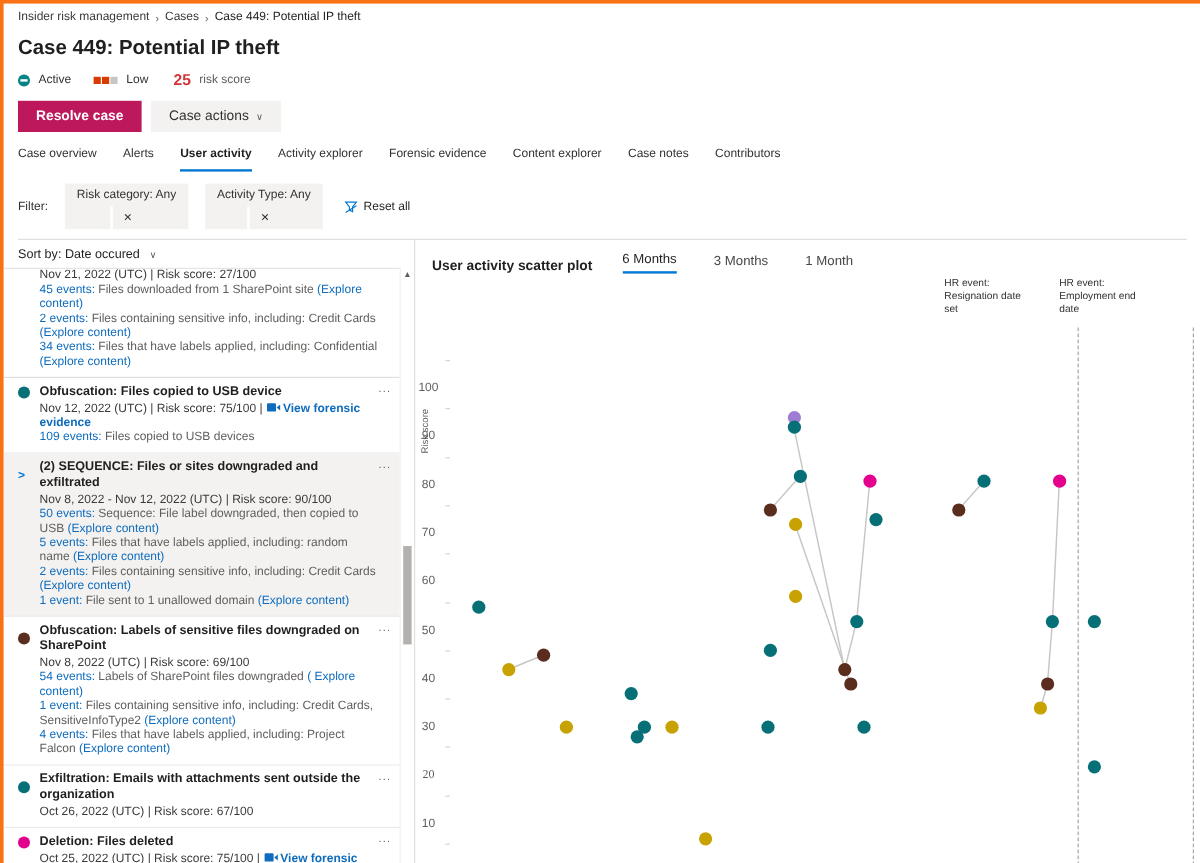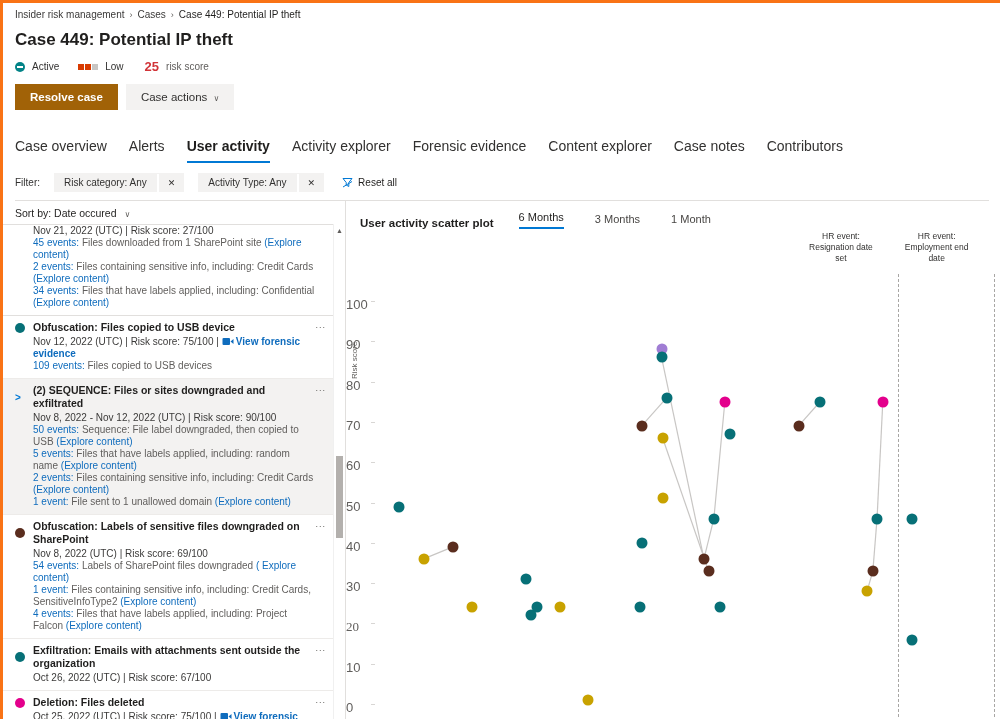--- a/index.html
+++ b/index.html
@@ -14,29 +14,29 @@
   .page-title{margin-top:10px;font-size:17px;font-weight:bold;color:#201f1e;}
   .status-row{margin-top:9px;display:flex;align-items:center;gap:7px;font-size:10px;color:#323130;}
   .st-icon{width:10px;height:10px;border-radius:50%;background:#038387;display:inline-flex;align-items:center;justify-content:center;}
   .st-icon i{display:block;width:6px;height:2px;background:#fff;}
   .sev{display:inline-flex;gap:1px;margin-left:12px;}
   .sev i{width:6px;height:6px;display:block;}
   .risk-num{color:#d13438;font-size:13px;margin-left:14px;font-weight:bold;}
   .risk-lbl{color:#605e5c;}
   .btn-row{margin-top:10px;display:flex;gap:8px;}
   .btn{font-size:11.5px;padding:6px 14px;border:1px solid transparent;cursor:pointer;}
-  .btn.primary{background:#a16207;color:#fff;font-weight:bold;}
+  .btn.primary{background:#be185d;color:#fff;font-weight:bold;}
   .btn.secondary{background:#f3f2f1;color:#323130;border-color:#f3f2f1;}
   .btn .caret{font-size:8px;color:#605e5c;margin-left:6px;}
-  .tabs{margin-top:28px;display:flex;gap:22px;font-size:14px;color:#323130;}
+  .tabs{margin-top:13px;display:flex;gap:22px;font-size:10px;color:#323130;}
   .tab{padding-bottom:7px;cursor:pointer;}
   .tab.selected{font-weight:bold;border-bottom:2px solid #0078d4;color:#201f1e;}
   .filter-row{margin-top:4px;display:flex;align-items:center;gap:8px;font-size:10px;color:#323130;
     padding:6px 0 8px 0;border-bottom:1px solid #e1dfdd;margin-right:12px;}
-  .chip{display:inline-flex;align-items:center;background:#f3f2f1;margin-left:6px;}
+  .chip{display:inline-flex;align-items:center;background:#f3f2f1;margin-left:6px;flex-direction:column;}
   .chip .chip-label{padding:4px 10px;cursor:pointer;}
   .chip .chip-x{padding:4px 9px;border-left:2px solid #fff;cursor:pointer;color:#323130;font-size:9px;}
   .reset{display:inline-flex;align-items:center;gap:5px;margin-left:10px;cursor:pointer;color:#201f1e;}
   
   #main{display:flex;height:550px;border-top:0;}
   #panel-left{width:342px;border-right:1px solid #e1dfdd;display:flex;flex-direction:column;}
   .sort-row{padding:6px 12px 5px 12px;font-size:10.5px;color:#201f1e;}
   .sort-row .caret{font-size:8px;color:#605e5c;margin-left:5px;}
   #list-wrap{position:relative;flex:1;overflow:hidden;}
   #activity-list{position:absolute;left:0;top:0;right:11px;border-top:1px solid #e1dfdd;}
@@ -60,27 +60,27 @@
   #scroll-thumb{position:absolute;left:2px;top:232px;width:7px;height:82px;background:#b3b0ad;cursor:pointer;}
   
   #panel-right{flex:1;position:relative;}
   .chart-header{padding:10px 0 0 14px;display:flex;align-items:flex-end;gap:31px;}
   .chart-title{font-size:11.5px;font-weight:bold;color:#201f1e;margin-right:-6px;}
   .range-tab{font-size:11px;color:#484644;padding-bottom:4px;cursor:pointer;}
   .range-tab.selected{color:#201f1e;border-bottom:2px solid #0078d4;}
   #chart-body{position:relative;height:512px;}
   .ylab{position:absolute;left:4px;top:150px;transform:rotate(-90deg);transform-origin:left top;
     font-size:8px;color:#605e5c;}
-  .ytick{position:absolute;font-size:13px;color:#605e5c;text-align:left;width:22px;}
+  .ytick{position:absolute;font-size:10px;color:#605e5c;text-align:center;width:22px;margin-top:22px;}
   .ytickmark{position:absolute;width:4px;height:1px;background:#d8d6d4;}
   .xtick{position:absolute;font-size:7.5px;color:#605e5c;transform:translateX(-50%);white-space:nowrap;}
   .pt{position:absolute;width:11px;height:11px;border-radius:50%;transform:translate(-50%,-50%);cursor:pointer;}
   #links-svg{position:absolute;left:0;top:0;}
   .hr-line{position:absolute;width:0;border-left:1px dashed #a8a6a4;}
-  .hr-note{position:absolute;width:108px;text-align:center;font-size:8.5px;line-height:11px;color:#323130;}
+  .hr-note{position:absolute;width:108px;text-align:left;font-size:8.5px;line-height:11px;color:#323130;}
 </style>
 </head>
 <body>
 
 <div id="app">
 
   <div id="header">
     <div class="breadcrumb">
       <span class="crumb">Insider risk management</span>
       <span class="sep">›</span>

